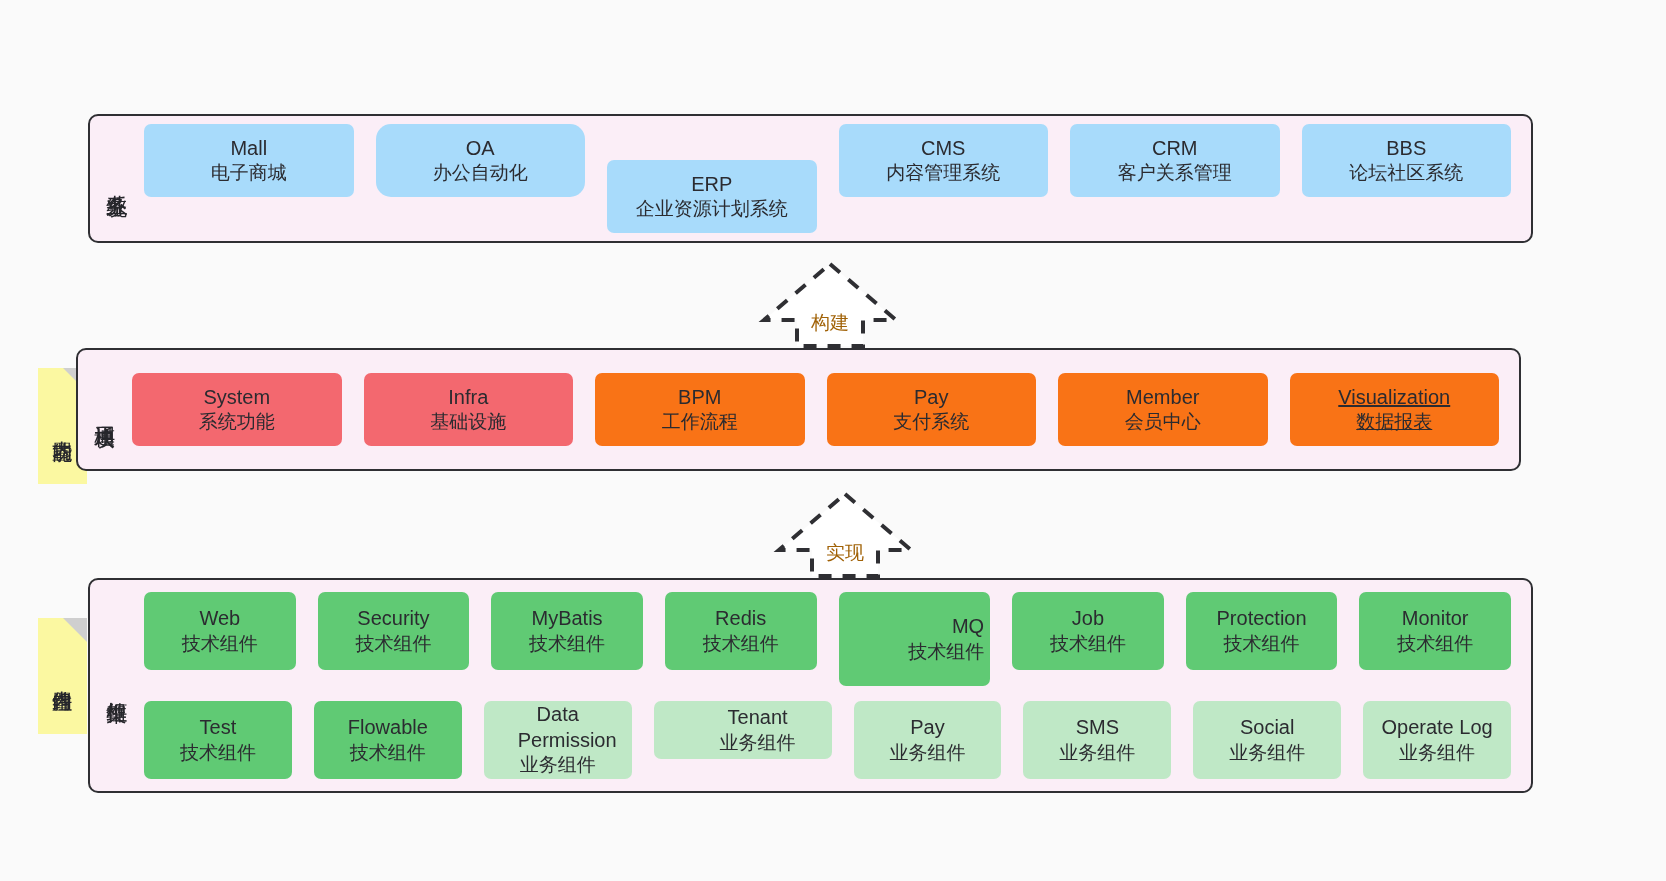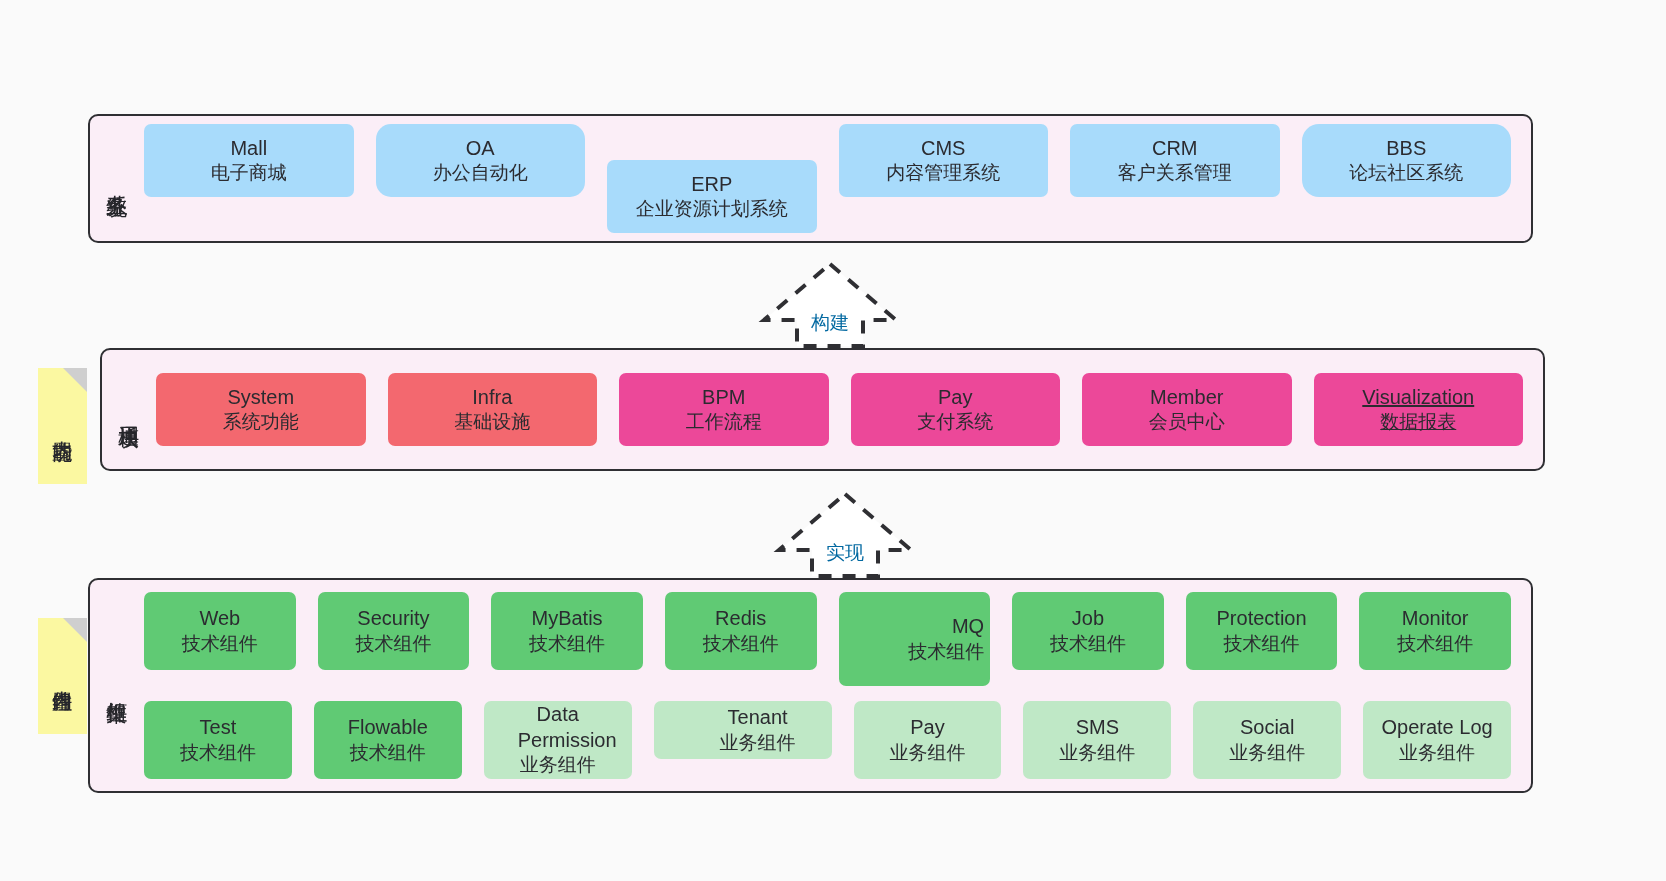--- a/index.html
+++ b/index.html
@@ -68,21 +68,21 @@
     color: #2b2b30;
     box-sizing: border-box;
     padding: 4px 6px;
   }
   .cell .t1 { font-size: 20px; line-height: 1.28; }
   .cell .t2 { font-size: 19px; line-height: 1.28; }
 
   
   .c-blue        { background: #a8dbfb; }
   .c-red         { background: #f3686f; }
-  .c-pink        { background: #ec4899; }
+  .c-pink        { background: #f97316; }
   .c-green       { background: #60ca74; }
   .c-green-light { background: #bfe8c6; }
 
   
   .note {
     position: absolute;
     background: #fbf8a1;
     font-size: 20px;
     line-height: 1.12;
     color: #26262b;
@@ -103,21 +103,21 @@
   }
 
   
   .arrow { position: absolute; }
   .arrow svg { display: block; }
   .arrow-label {
     position: absolute;
     left: 50%;
     transform: translateX(-50%);
     font-size: 19px;
-    color: #0369a1;
+    color: #a16207;
     white-space: nowrap;
     background: transparent;
   }
 </style>
 </head>
 <body>
 
 <div class="canvas">
 
   <div class="band" style="left:88px; top:114px; width:1445px; height:129px;">
@@ -143,42 +143,42 @@
         <div class="cell c-blue" style="height:73px;">
           <div class="t1">CMS</div>
           <div class="t2">内容管理系统</div>
         </div>
 
         <div class="cell c-blue" style="height:73px;">
           <div class="t1">CRM</div>
           <div class="t2">客户关系管理</div>
         </div>
 
-        <div class="cell c-blue" style="height:73px;border-radius:17px;">
+        <div class="cell c-blue" style="height:73px;">
           <div class="t1">BBS</div>
           <div class="t2">论坛社区系统</div>
         </div>
 
       </div>
     </div>
   </div>
 
   <div class="arrow" style="left:755px; top:258px; width:150px; height:92px;">
     <svg width="150" height="92" viewBox="0 0 150 92" aria-hidden="true">
       <path d="M 75 6 L 141 62 L 108 62 L 108 88 L 42 88 L 42 62 L 9 62 Z" fill="#ffffff" stroke="#2f2f33" stroke-width="4" stroke-dasharray="13 11" stroke-linecap="butt" stroke-linejoin="miter"></path>
     </svg>
     <div class="arrow-label" style="top:52px;">构建</div>
   </div>
 
   <div class="note" style="left:38px; top:368px; width:49px; height:116px;">
     <span class="fold"></span>
     <span>内置功能</span>
   </div>
 
-  <div class="band" style="left:100px; top:348px; width:1445px; height:123px;">
+  <div class="band" style="left:76px; top:348px; width:1445px; height:123px;">
     <div class="band-label">通用模块</div>
     <div class="band-body">
       <div class="row">
 
         <div class="cell c-red" style="height:73px;">
           <div class="t1">System</div>
           <div class="t2">系统功能</div>
         </div>
 
         <div class="cell c-red" style="height:73px;">

